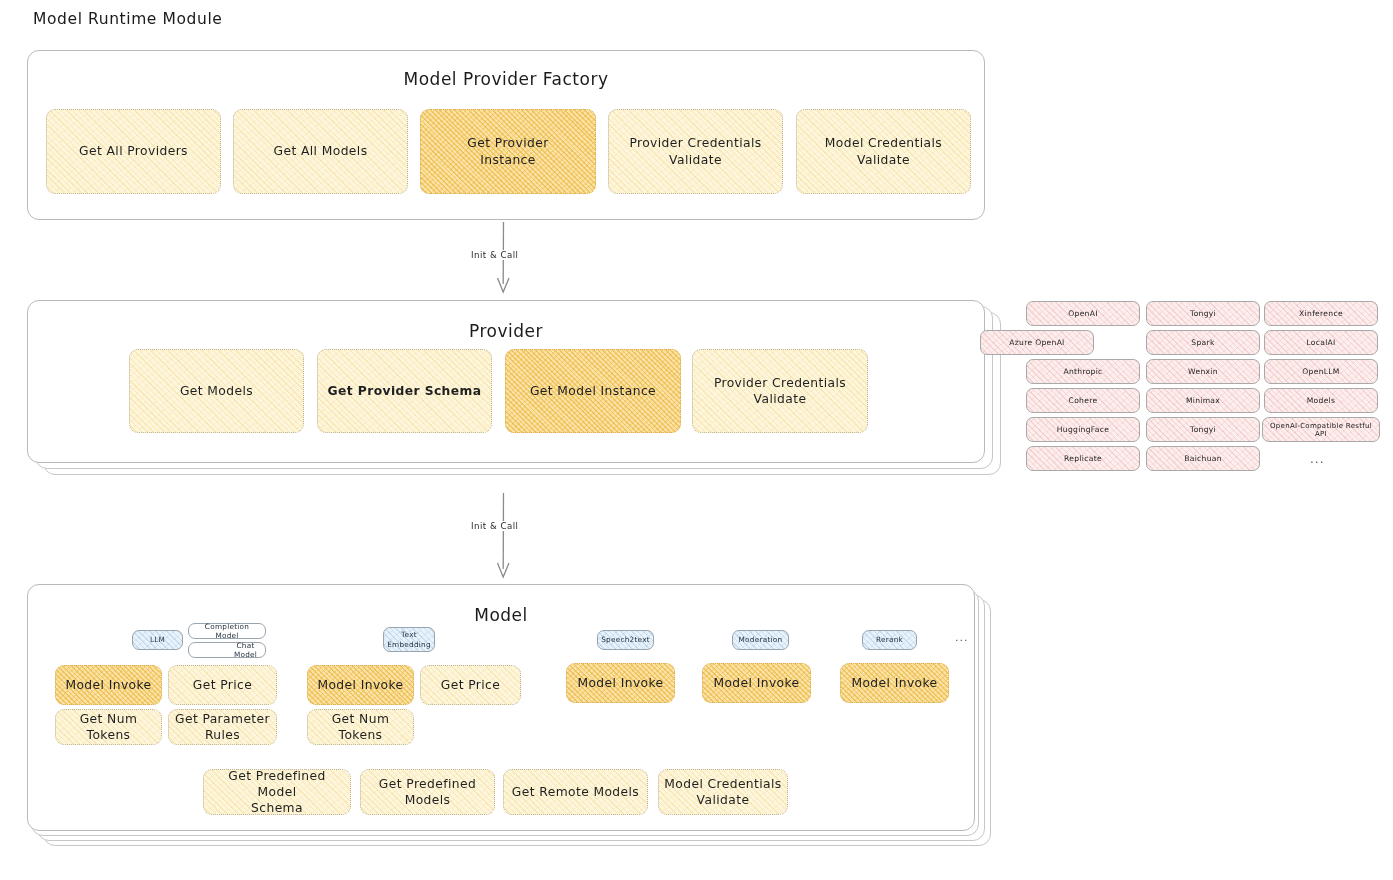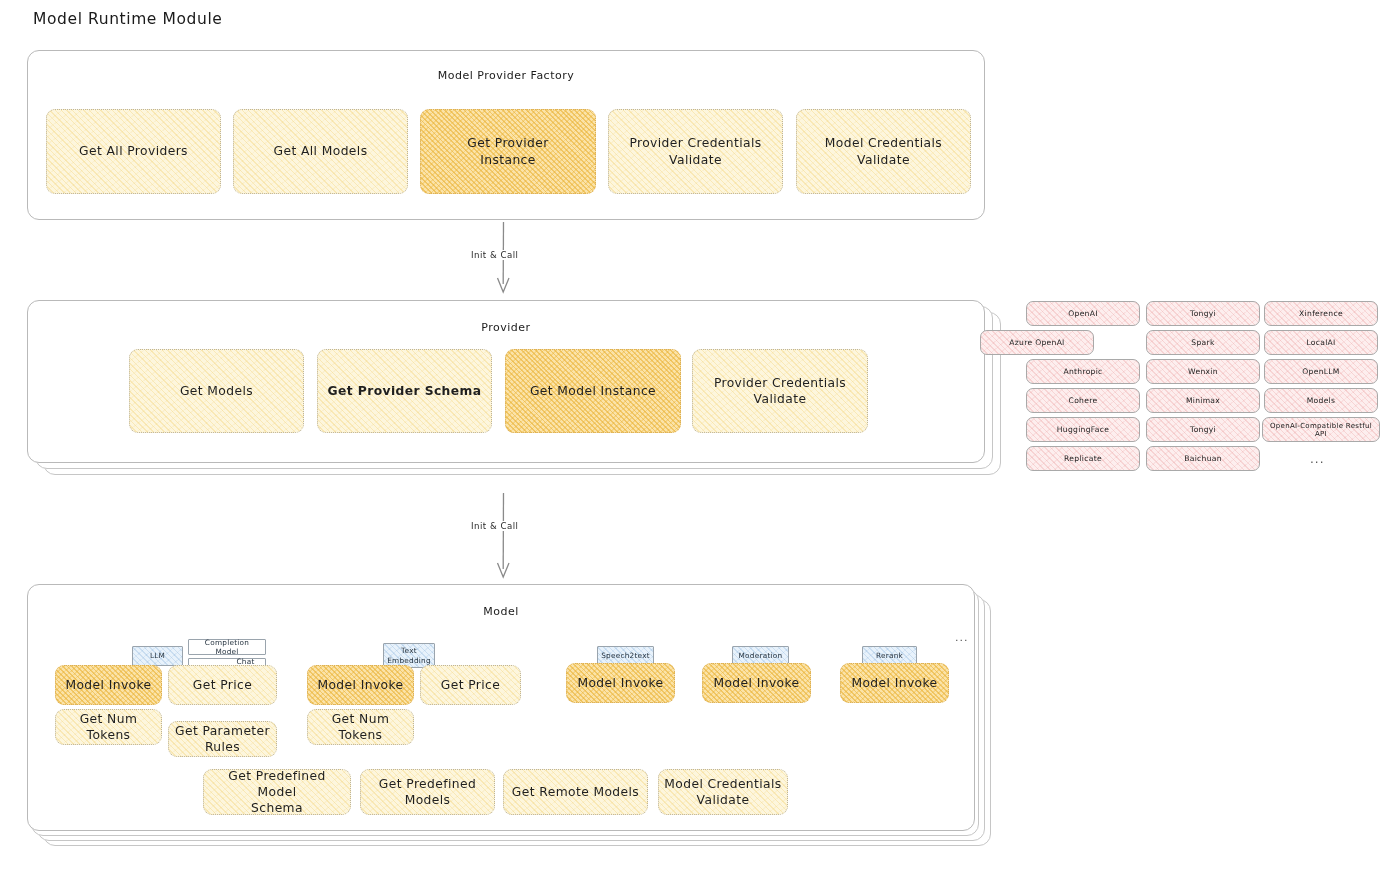--- a/index.html
+++ b/index.html
@@ -96,21 +96,21 @@
   .panel-shadow-layer {
     position: absolute;
     background: #ffffff;
     border: 1.2px solid #c6c6c6;
     border-radius: 12px;
   }
   .panel-title {
     position: absolute;
     width: 100%;
     text-align: center;
-    font-size: 11px;
+    font-size: 17px;
     color: #1b1b1b;
     letter-spacing: 0.5px;
   }
 
   
   .ibox {
     position: absolute;
     border: 1.4px dotted #bdb49a;
     border-radius: 9px;
     display: flex;
@@ -137,31 +137,30 @@
     font-size: 7.6px;
     color: #222;
     letter-spacing: 0.3px;
     padding: 1px 3px;
   }
 
   
   .badge {
     position: absolute;
     border: 1.1px solid #9aa4ad;
-    border-radius: 1px;
+    border-radius: 7px;
     display: flex;
     align-items: center;
     justify-content: center;
     text-align: center;
     font-size: 7.3px;
     line-height: 1.25;
     color: #1f2d3a;
     letter-spacing: 0.25px;
     padding: 1px 3px;
-    margin-top: 16px;
   }
   .badge.plain {
     background: #ffffff;
     border-color: #9aa4ad;
   }
 
   .ellipsis {
     position: absolute;
     font-size: 12px;
     color: #555;
@@ -319,21 +318,21 @@
 
   <div class="ibox hand hatch-strong strong" style="left:27px; top:80px; width:107px; height:40px;">
     <span>Model Invoke</span>
   </div>
   <div class="ibox hand hatch-light" style="left:140px; top:80px; width:109px; height:40px;">
     <span>Get Price</span>
   </div>
   <div class="ibox hand hatch-light" style="left:27px; top:124px; width:107px; height:36px;">
     <span>Get Num Tokens</span>
   </div>
-  <div class="ibox hand hatch-light" style="left:140px; top:124px; width:109px; height:36px;margin-top:12px;">
+  <div class="ibox hand hatch-light" style="left:140px; top:124px; width:109px; height:36px;">
     <span style="white-space:pre-line;">Get Parameter
 Rules</span>
   </div>
 
   <div class="badge hand hatch-blue" style="left:355px; top:42px; width:52px; height:25px;">
     <span style="white-space:pre-line;">Text
 Embedding</span>
   </div>
   <div class="ibox hand hatch-strong strong" style="left:279px; top:80px; width:107px; height:40px;">
     <span>Model Invoke</span>

